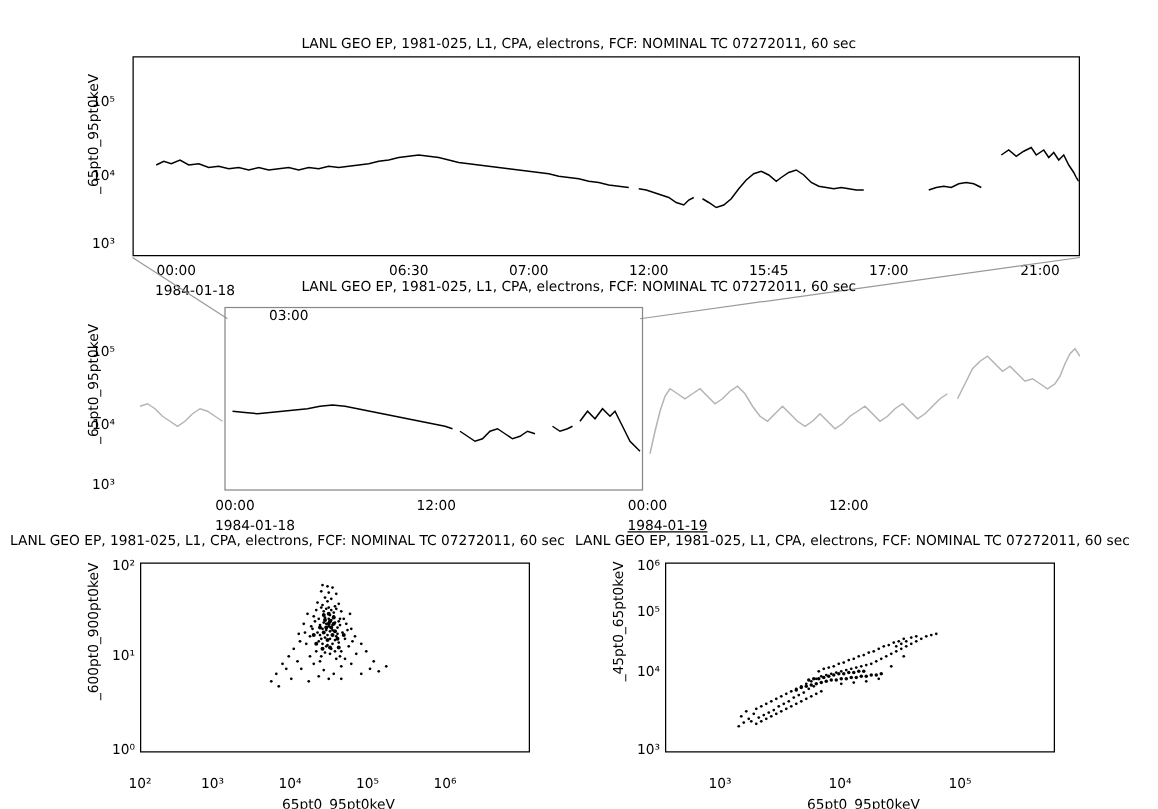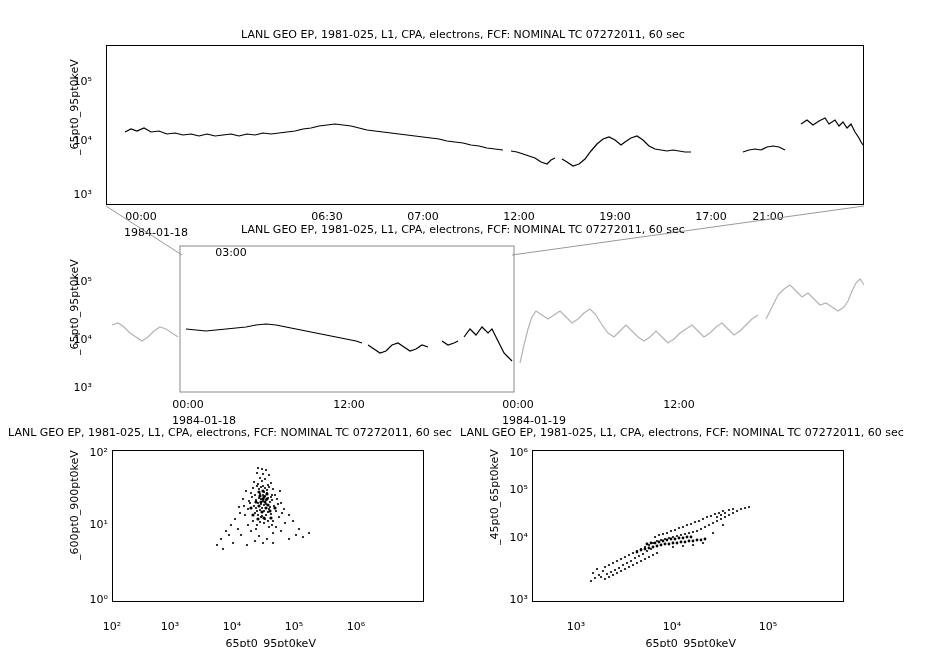--- a/index.html
+++ b/index.html
@@ -84,23 +84,23 @@
       <polyline fill="none" stroke="#000000" stroke-width="1.2" points="694,78 700,74 706,79 712,75 718,72 722,78 728,74 732,80 736,76 740,82 744,78 748,86 752,92 754,96"></polyline>
       <polyline fill="none" stroke="#000000" stroke-width="1.2" points="754,96 756,99"></polyline>
     </svg>
   </div>
 
   <div class="xtick" style="left:119px; top:210px; width:44px;">00:00</div>
   <div class="xtick" style="left:209px; top:210px; width:44px;margin-top:36px;">03:00</div>
   <div class="xtick" style="left:305px; top:210px; width:44px;">06:30</div>
   <div class="xtick" style="left:401px; top:210px; width:44px;">07:00</div>
   <div class="xtick" style="left:497px; top:210px; width:44px;">12:00</div>
-  <div class="xtick" style="left:593px; top:210px; width:44px;">19:00</div>
+  <div class="xtick" style="left:593px; top:210px; width:44px;">15:45</div>
   <div class="xtick" style="left:689px; top:210px; width:44px;">17:00</div>
-  <div class="xtick" style="left:746px; top:210px; width:44px;">21:00</div>
+  <div class="xtick" style="left:810px; top:210px; width:44px;">21:00</div>
 
   <div class="datenote" style="left:124px; top:226px;">1984-01-18</div>
 </div>
 
 <svg class="panel" style="left:0px; top:200px; width:926px; height:60px;" width="926" height="60">
   <line x1="106" y1="6" x2="182" y2="55" stroke="#999999" stroke-width="1"></line>
   <line x1="864" y1="6" x2="512" y2="55" stroke="#999999" stroke-width="1"></line>
 </svg>
 
 <div class="panel">
@@ -128,21 +128,21 @@
       <polyline fill="none" stroke="#b4b4b4" stroke-width="1.2" points="660,74 666,62 672,50 678,44 684,40 690,46 696,52 702,48 708,54 714,60 720,58 726,62 732,66 738,62 742,56 746,46 750,38 754,34 758,40"></polyline>
     </svg>
   </div>
 
   <div class="xtick" style="left:166px; top:398px; width:44px;">00:00</div>
   <div class="xtick" style="left:327px; top:398px; width:44px;">12:00</div>
   <div class="xtick" style="left:496px; top:398px; width:44px;">00:00</div>
   <div class="xtick" style="left:657px; top:398px; width:44px;">12:00</div>
 
   <div class="datenote" style="left:172px; top:414px;">1984-01-18</div>
-  <div class="datenote" style="left:502px; top:414px;">1984-01-19</div>
+  <div class="datenote" style="left:502px; top:414px;text-decoration:underline;">1984-01-19</div>
 </div>
 
 <div class="panel">
   <div class="ptitle" style="left:8px; top:426px; width:560px; text-align:left;">LANL GEO EP, 1981-025, L1, CPA, electrons, FCF: NOMINAL TC 07272011, 60 sec</div>
 
   <div class="ylabel" style="left:68px; top:560px;">_600pt0_900pt0keV</div>
 
   <div class="ytick" style="left:76px; top:446px; width:32px;">10²</div>
   <div class="ytick" style="left:76px; top:518px; width:32px;">10¹</div>
   <div class="ytick" style="left:76px; top:593px; width:32px;">10⁰</div>

